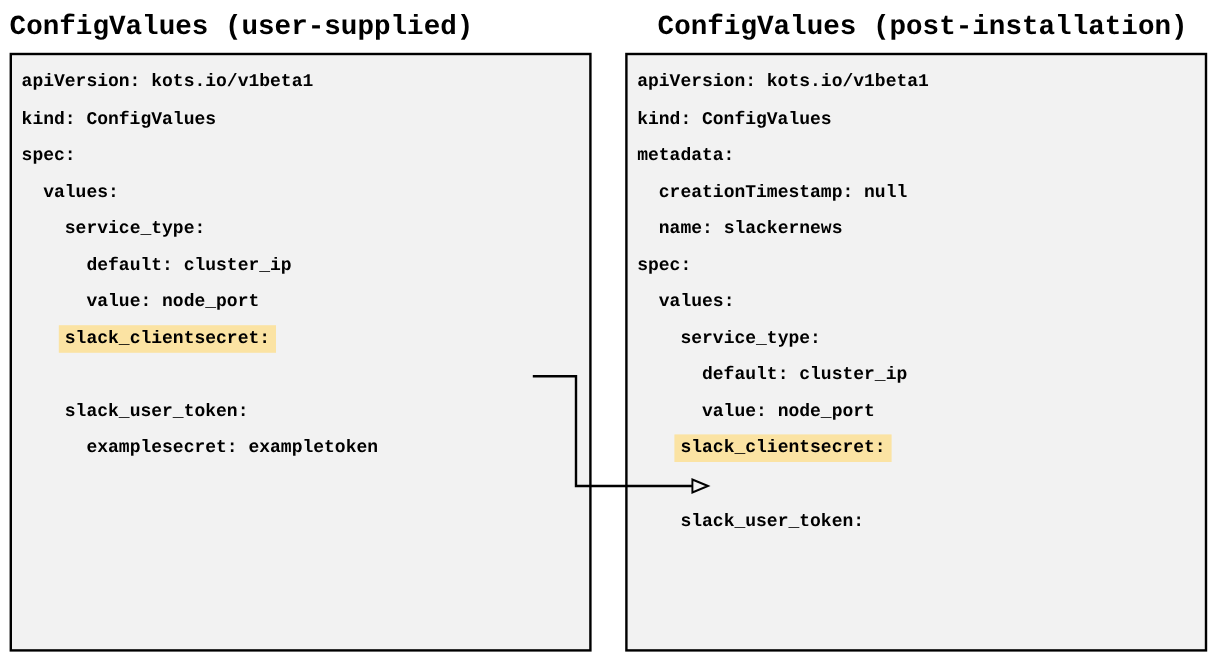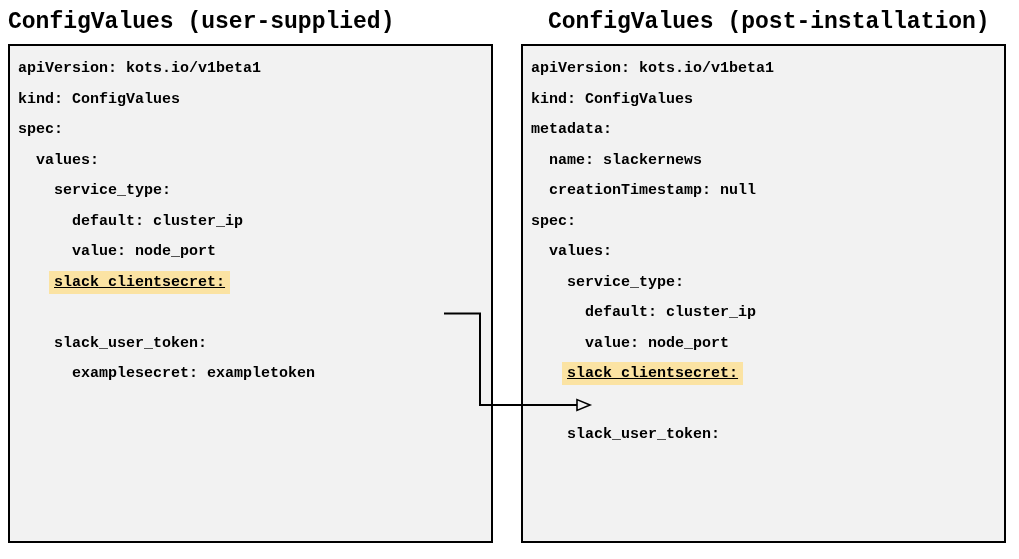--- a/index.html
+++ b/index.html
@@ -58,21 +58,20 @@
     font-size: 15px;
     font-weight: bold;
     line-height: 30.5px;
     height: 30.5px;
     color: var(--ink);
   }
   .line .text.hl {
     background: var(--hl);
     padding: 3px 5px;
     margin: 0 -5px;
-    text-decoration: underline;
   }
   .overlay {
     position: absolute;
     inset: 0;
     width: 1019px;
     height: 559px;
     pointer-events: none;
   }
 </style>
 </head>
@@ -98,22 +97,22 @@
         <div class="line"><span class="indent">    </span><span class="text">slack_user_token:</span></div>
         <div class="line"><span class="indent">      </span><span class="text">examplesecret: exampletoken</span></div>
       </div>
   </div>
 
   <div class="panel" id="panel-right">
     <div class="lines">
         <div class="line"><span class="indent"></span><span class="text">apiVersion: kots.io/v1beta1</span></div>
         <div class="line"><span class="indent"></span><span class="text">kind: ConfigValues</span></div>
         <div class="line"><span class="indent"></span><span class="text">metadata:</span></div>
+        <div class="line"><span class="indent">  </span><span class="text">creationTimestamp: null</span></div>
         <div class="line"><span class="indent">  </span><span class="text">name: slackernews</span></div>
-        <div class="line"><span class="indent">  </span><span class="text">creationTimestamp: null</span></div>
         <div class="line"><span class="indent"></span><span class="text">spec:</span></div>
         <div class="line"><span class="indent">  </span><span class="text">values:</span></div>
         <div class="line"><span class="indent">    </span><span class="text">service_type:</span></div>
         <div class="line"><span class="indent">      </span><span class="text">default: cluster_ip</span></div>
         <div class="line"><span class="indent">      </span><span class="text">value: node_port</span></div>
         <div class="line"><span class="indent">    </span><span class="text hl">slack_clientsecret:</span></div>
         <div class="line"><span class="indent">      </span></div>
         <div class="line"><span class="indent">    </span><span class="text">slack_user_token:</span></div>
         <div class="line"><span class="indent">      </span></div>
       </div>

